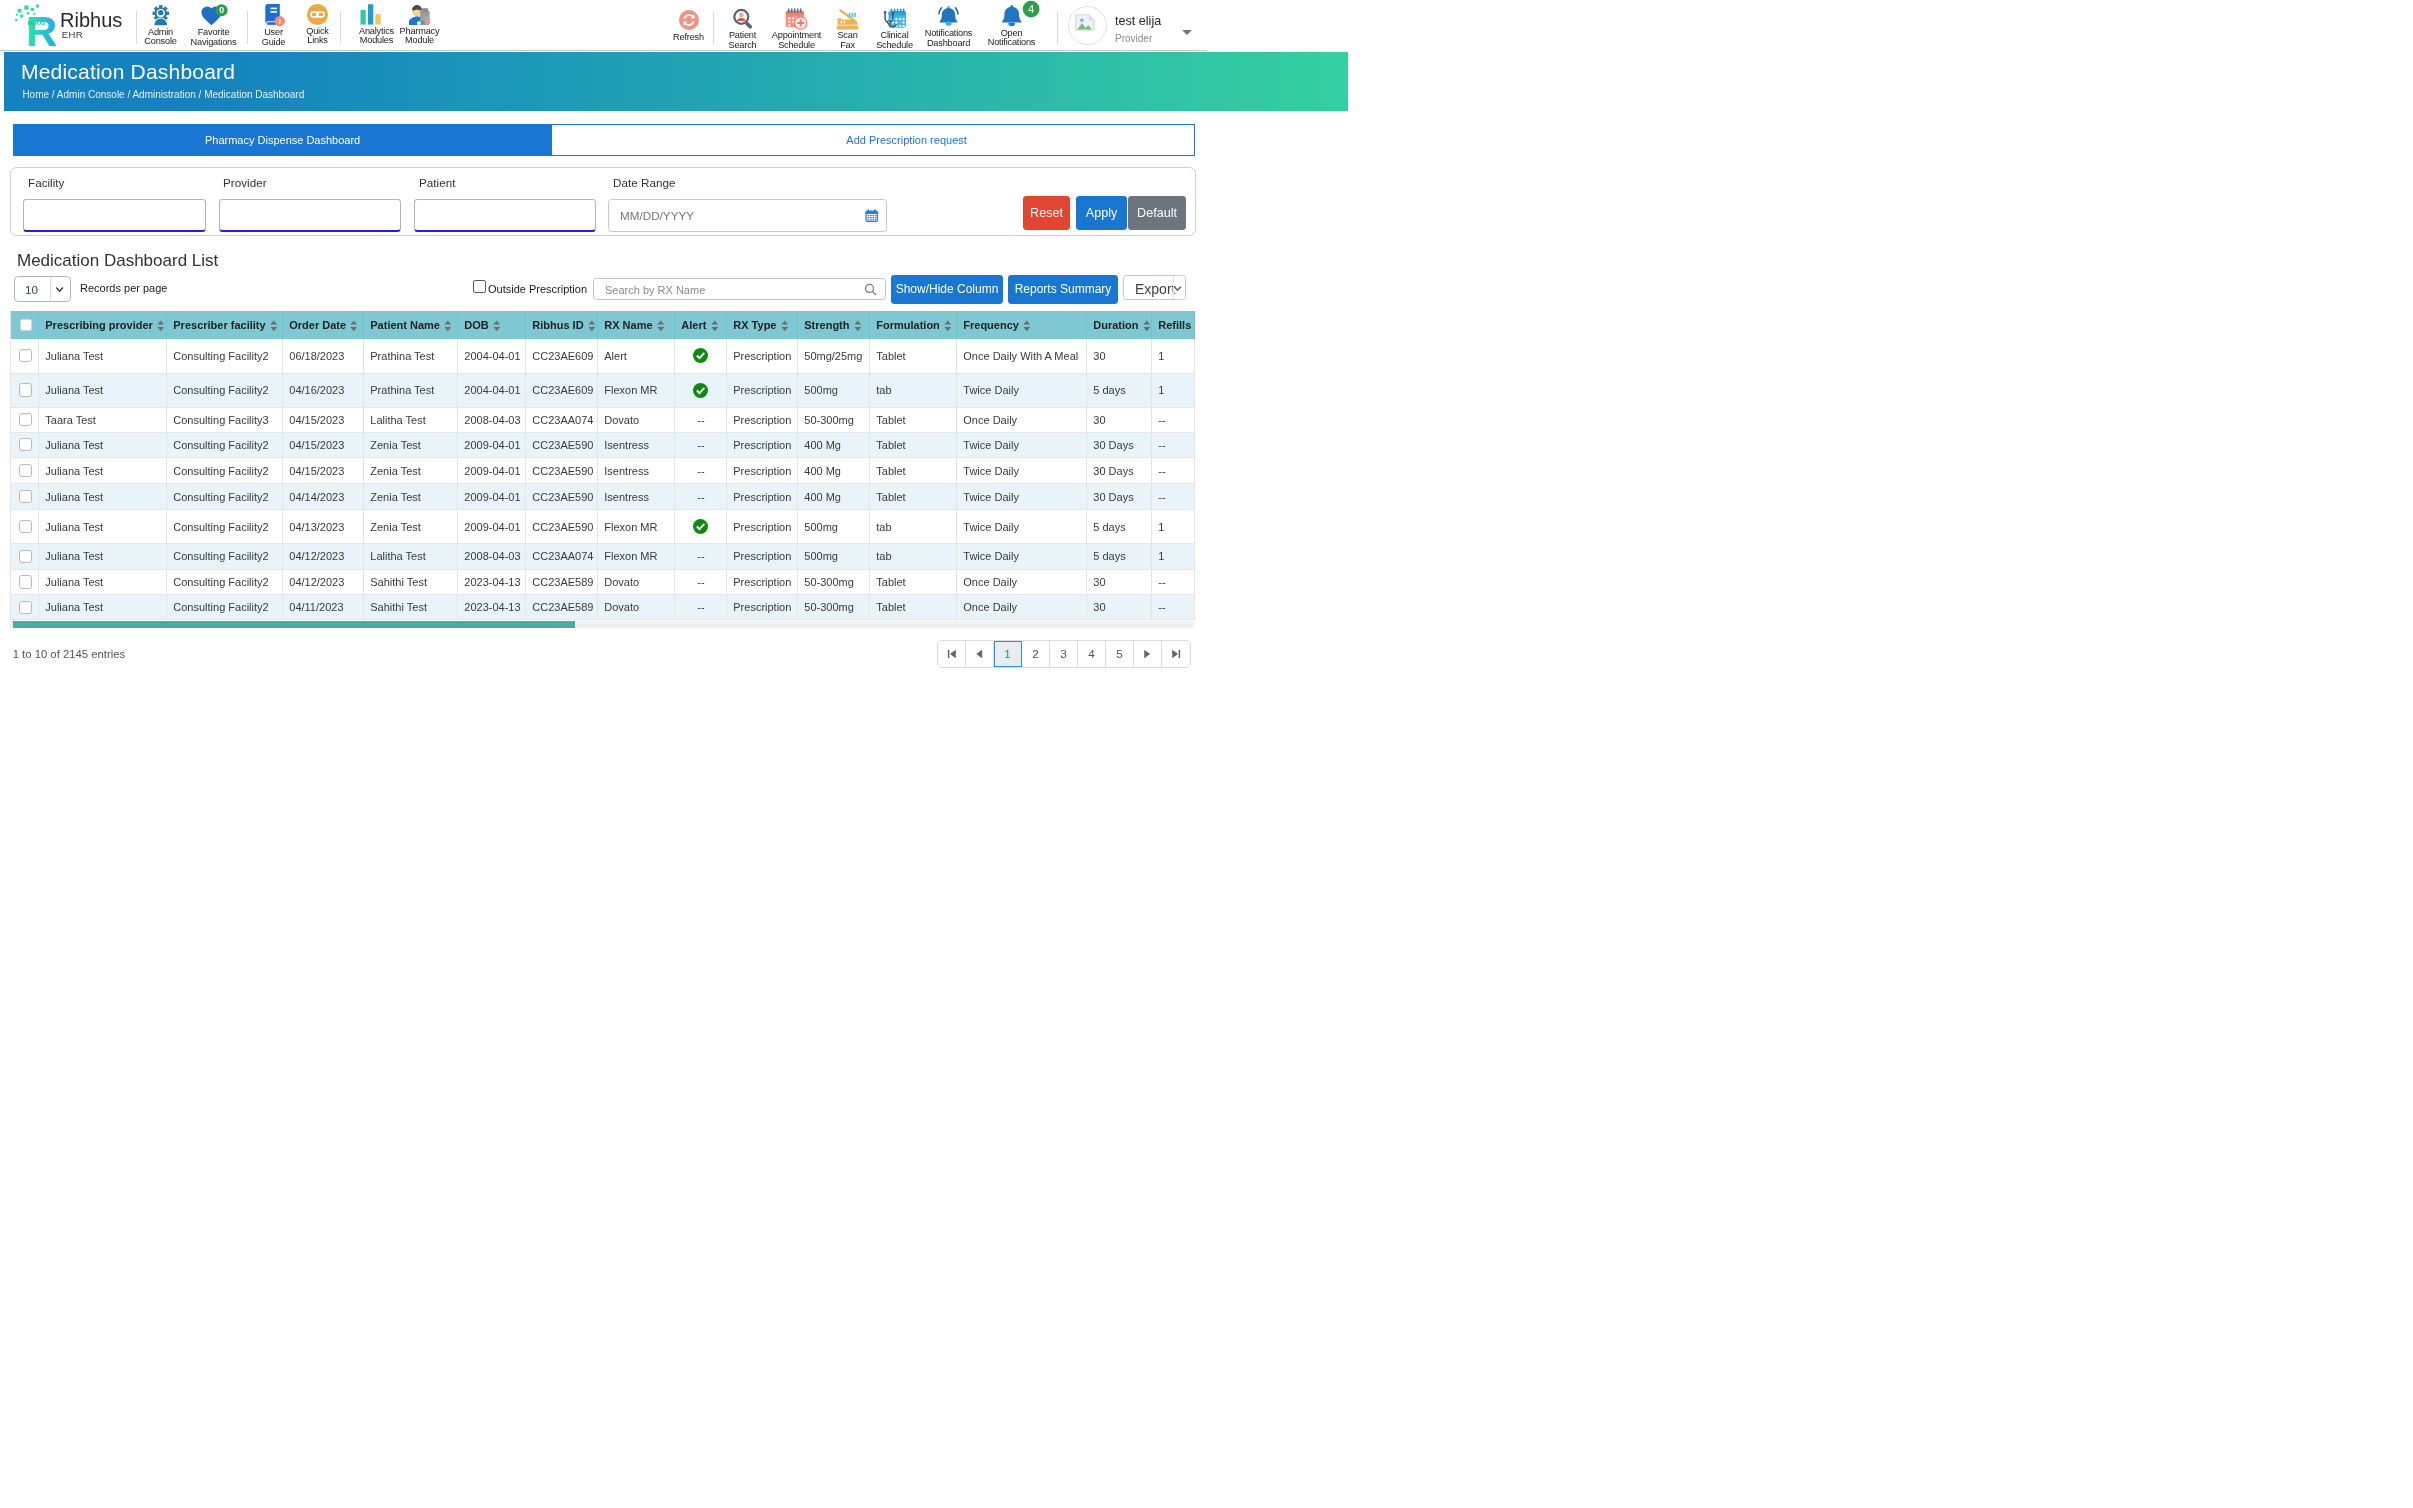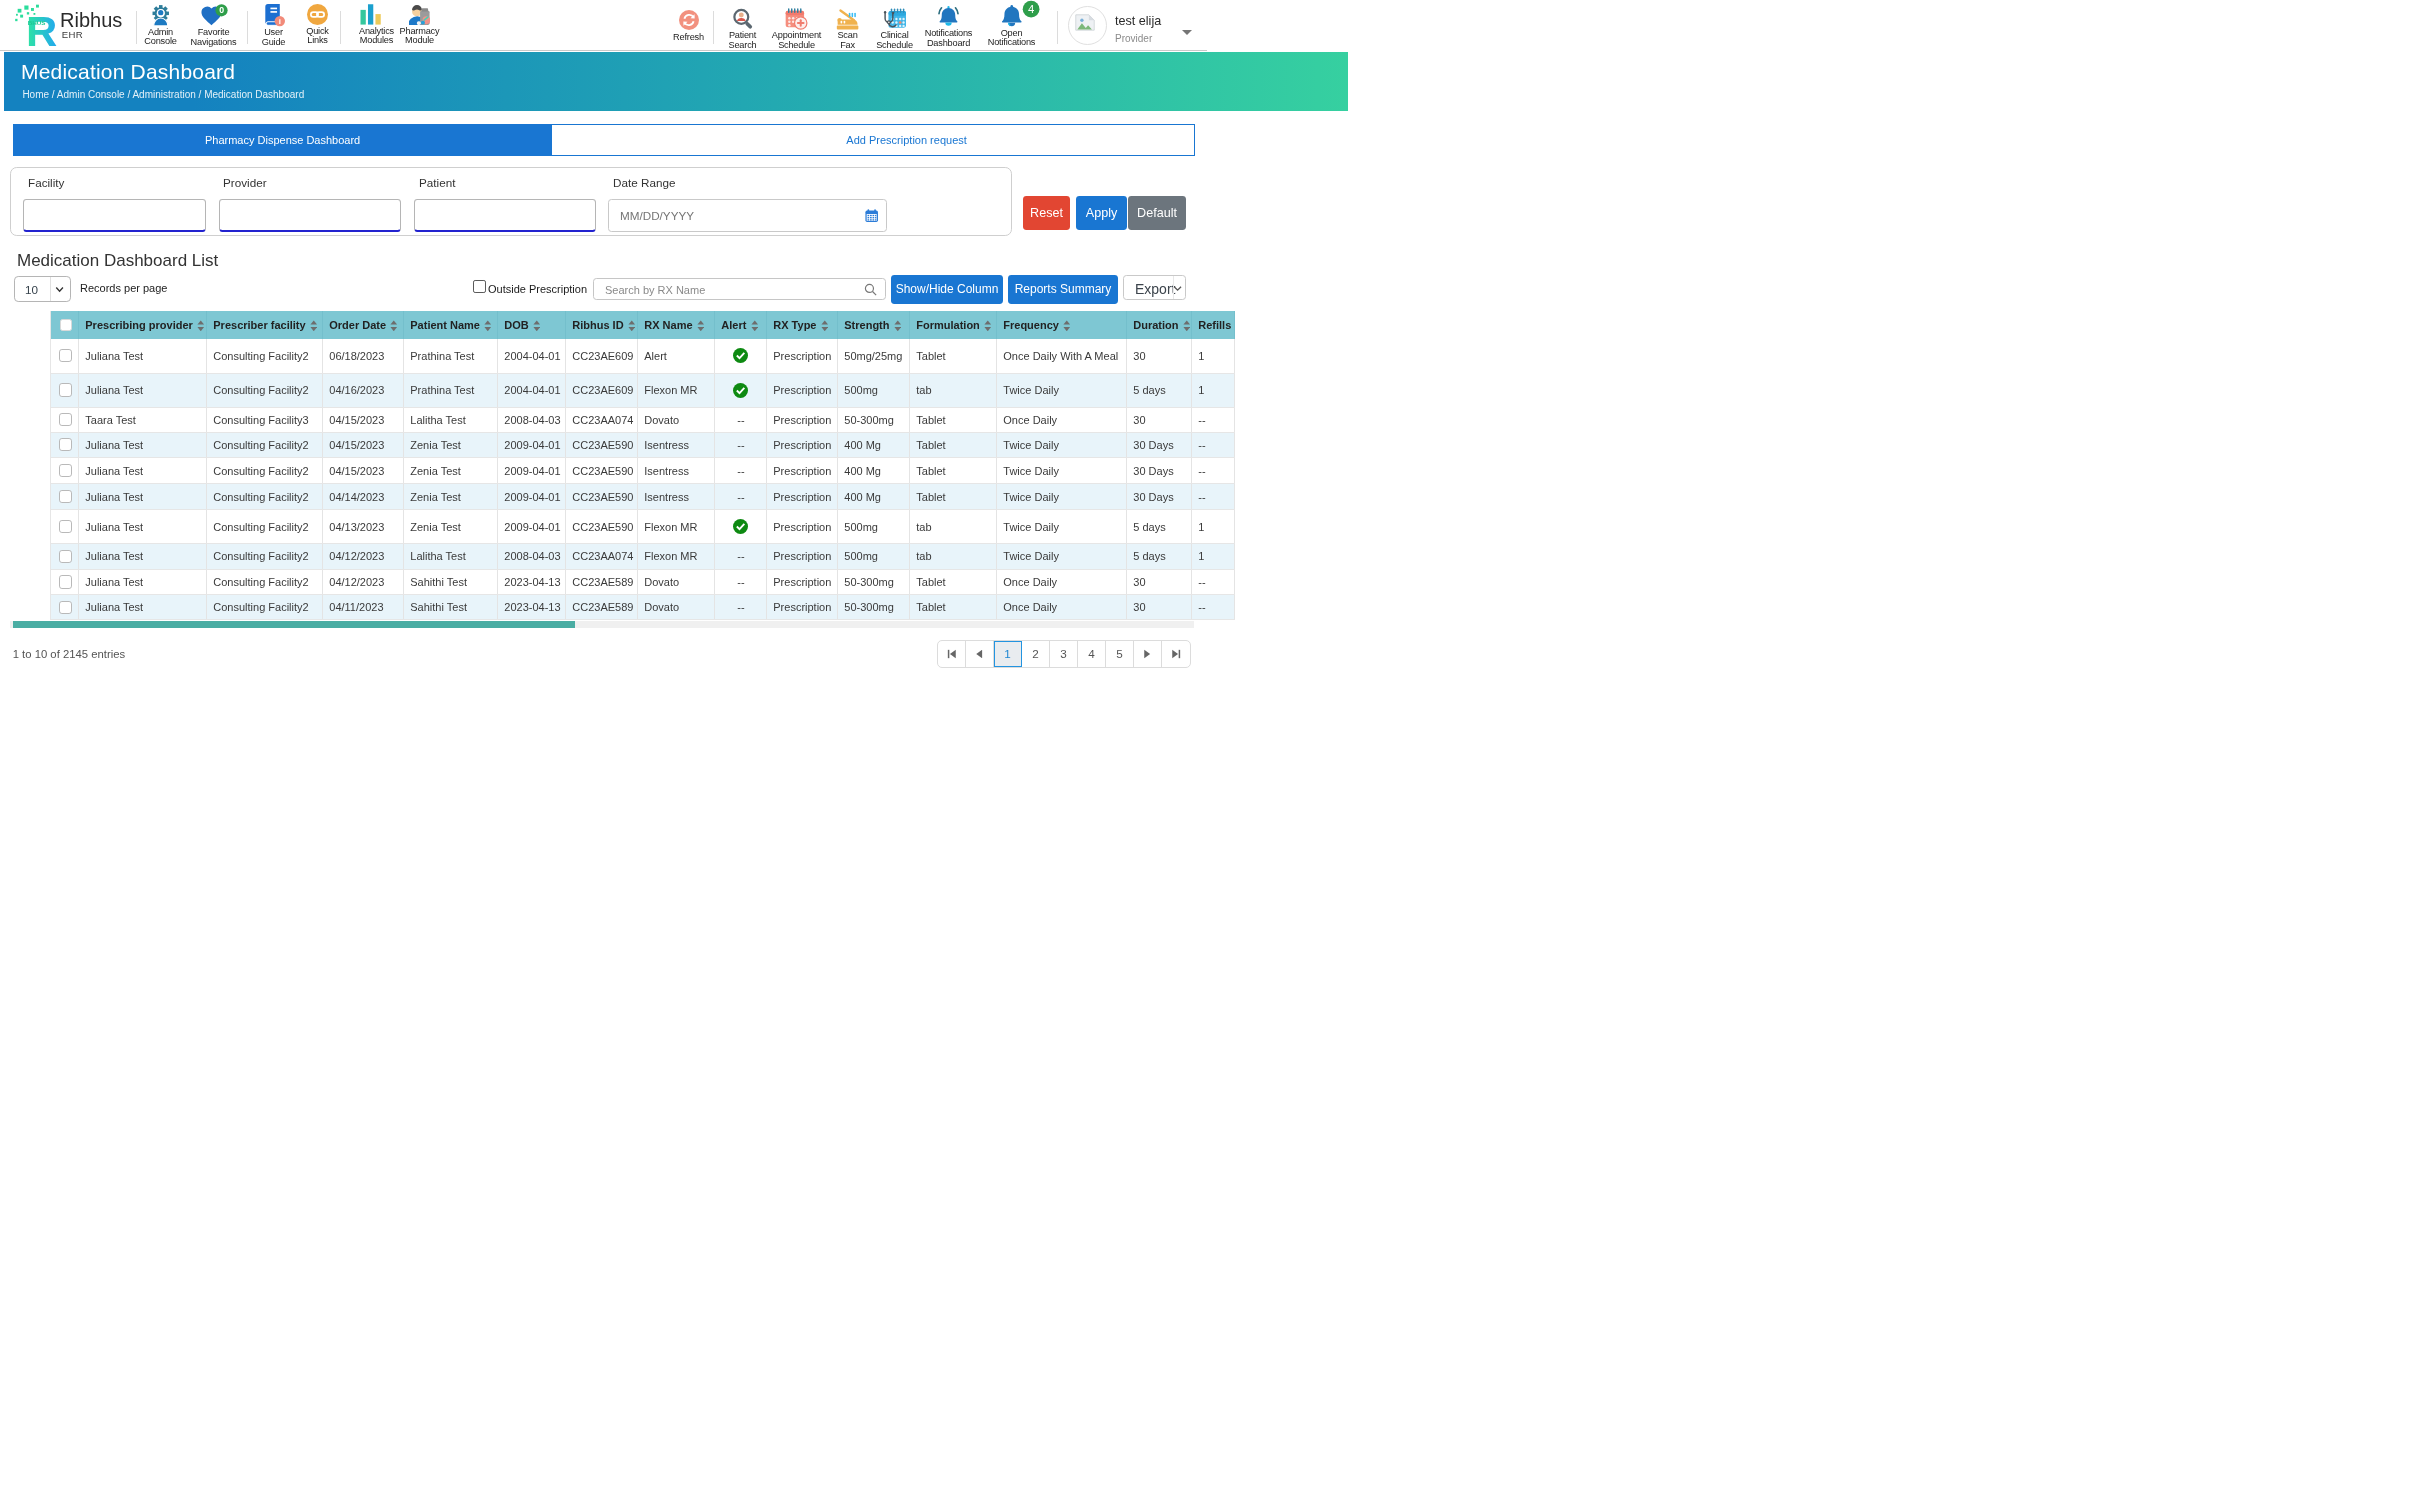--- a/index.html
+++ b/index.html
@@ -24,21 +24,21 @@
 #pghead { position:absolute; left:4px; top:52px; width:1344px; height:59px; background:linear-gradient(90deg,#1482c0 0%,#1482c0 14%,#22a7b2 55%,#36d0a0 100%); color:#fff; }
 #pghead h1 { font-size:21px; font-weight:normal; position:absolute; left:17px; top:7.6px; letter-spacing:0.2px;}
 #pghead .bc { position:absolute; left:18.4px; top:37px; font-size:10px; color:rgba(255,255,255,0.88); }
 
 
 #tabs { position:absolute; left:12.6px; top:124px; width:1182px; height:32px; border:0.8px solid #1976d2; }
 #tab1 { position:absolute; left:0; top:0; width:538px; height:100%; background:#1976d2; color:#fff; font-size:11px; text-align:center; line-height:31px; }
 #tab2 { position:absolute; left:606px; top:0; right:0; height:100%; background:#fff; color:#1976d2; font-size:11px; text-align:center; line-height:31px; }
 
 
-#fcard { position:absolute; left:10px; top:167px; width:1002px; height:69px; border:0.8px solid #cfcfcf; border-radius:6.7px; background:#fff; }
+#fcard { position:absolute; left:10px; top:167px; width:1186px; height:69px; border:0.8px solid #cfcfcf; border-radius:6.7px; background:#fff; }
 .flabel { position:absolute; top:8.4px; font-size:11.7px; color:#333; }
 .finput { position:absolute; top:31px; height:33px; border:0.8px solid #b5b5b5; border-bottom:2.1px solid #2222cf; border-radius:3.4px; background:#fff; }
 #fdate { position:absolute; top:31px; height:33px; border:0.8px solid #c9c9c9; border-radius:3.4px; background:#fff; font-size:11.7px; color:#757575; line-height:31px; padding-left:11px; }
 .fbtn { position:absolute; top:28px; height:34px; border-radius:3.4px; color:#fff; font-size:12.6px; text-align:center; line-height:34px; }
 
 
 #listtitle { position:absolute; left:17px; top:251px; font-size:17px; color:#333; }
 #selbox { position:absolute; left:14px; top:276px; width:57px; height:25.5px; border:0.8px solid #b5b5b5; border-radius:4.2px; font-size:11.7px; color:#36424c; }
 #selbox .v { position:absolute; left:10px; top:5.9px; }
 #selbox .dv { position:absolute; left:35px; top:0; width:0.8px; height:100%; background:#e0e0e0; }
@@ -47,21 +47,21 @@
 #ocheck { position:absolute; left:473px; top:280px; width:12.6px; height:12.6px; border:1.3px solid #5a5a5a; border-radius:2.1px; background:#fff;}
 #oplabel { position:absolute; left:488px; top:283px; font-size:11px; color:#1b1b1b; }
 #searchbox { position:absolute; left:593px; top:278px; width:293px; height:22px; border:0.8px solid #c6c6c6; border-radius:3.4px; }
 #searchbox .ph { position:absolute; left:11px; top:5px; font-size:11px; color:#8a8a8a; }
 #searchbox svg { position:absolute; right:7.5px; top:4.2px; }
 .bluebtn { position:absolute; top:275px; height:29px; background:#1976d2; border-radius:3.4px; color:#fff; font-size:12px; text-align:center; line-height:29px; }
 #exportbtn { position:absolute; left:1123px; top:275px; width:63px; height:25px; background:#fff; border:0.8px solid #c9c9c9; border-radius:3.4px; font-size:14px; color:#3c444c; }
 #exportbtn .dv2 { position:absolute; left:49px; top:0; width:0.8px; height:100%; background:#e8e8e8; }
 
 
-#tbl { position:absolute; left:10.4px; top:311px; width:1184px;margin-left:40px; }
+#tbl { position:absolute; left:10.4px; top:311px; width:1184px; }
 table { border-collapse:collapse; table-layout:fixed; width:1184px; border-left:0.8px solid #e6e6e6; }
 th { background:#7ec7d3; font-size:11px; white-space:nowrap; color:#222; font-weight:bold; text-align:left; padding:0 0 0 5.9px; height:28px; border-right:0.8px solid #74bfcc; position:relative; }
 td { font-size:11px; color:#3a3a3a; padding:0 0 0 5.9px; border-right:0.8px solid #e4e4e4; border-bottom:0.8px solid #e6e6e6; background-clip:padding-box; overflow:hidden; white-space:nowrap;}
 tr.odd td { background:#fff; }
 tr.even td { background:#e8f4fa; }
 .sorticon { display:inline-block; vertical-align:middle; margin-left:4.2px; }
 .chk { width:13.4px; height:13.4px; border:0.8px solid #b9b9b9; border-radius:2.9px; background:#fff; margin-left:1.7px; }
 .chkh { width:12px; height:12px; border:0.8px solid #d9d9d9; border-radius:2.5px; background:#fff; margin-left:1.7px;}
 .alertok { display:block; margin:0 auto; }
 td.ac { text-align:center; padding:0; }

